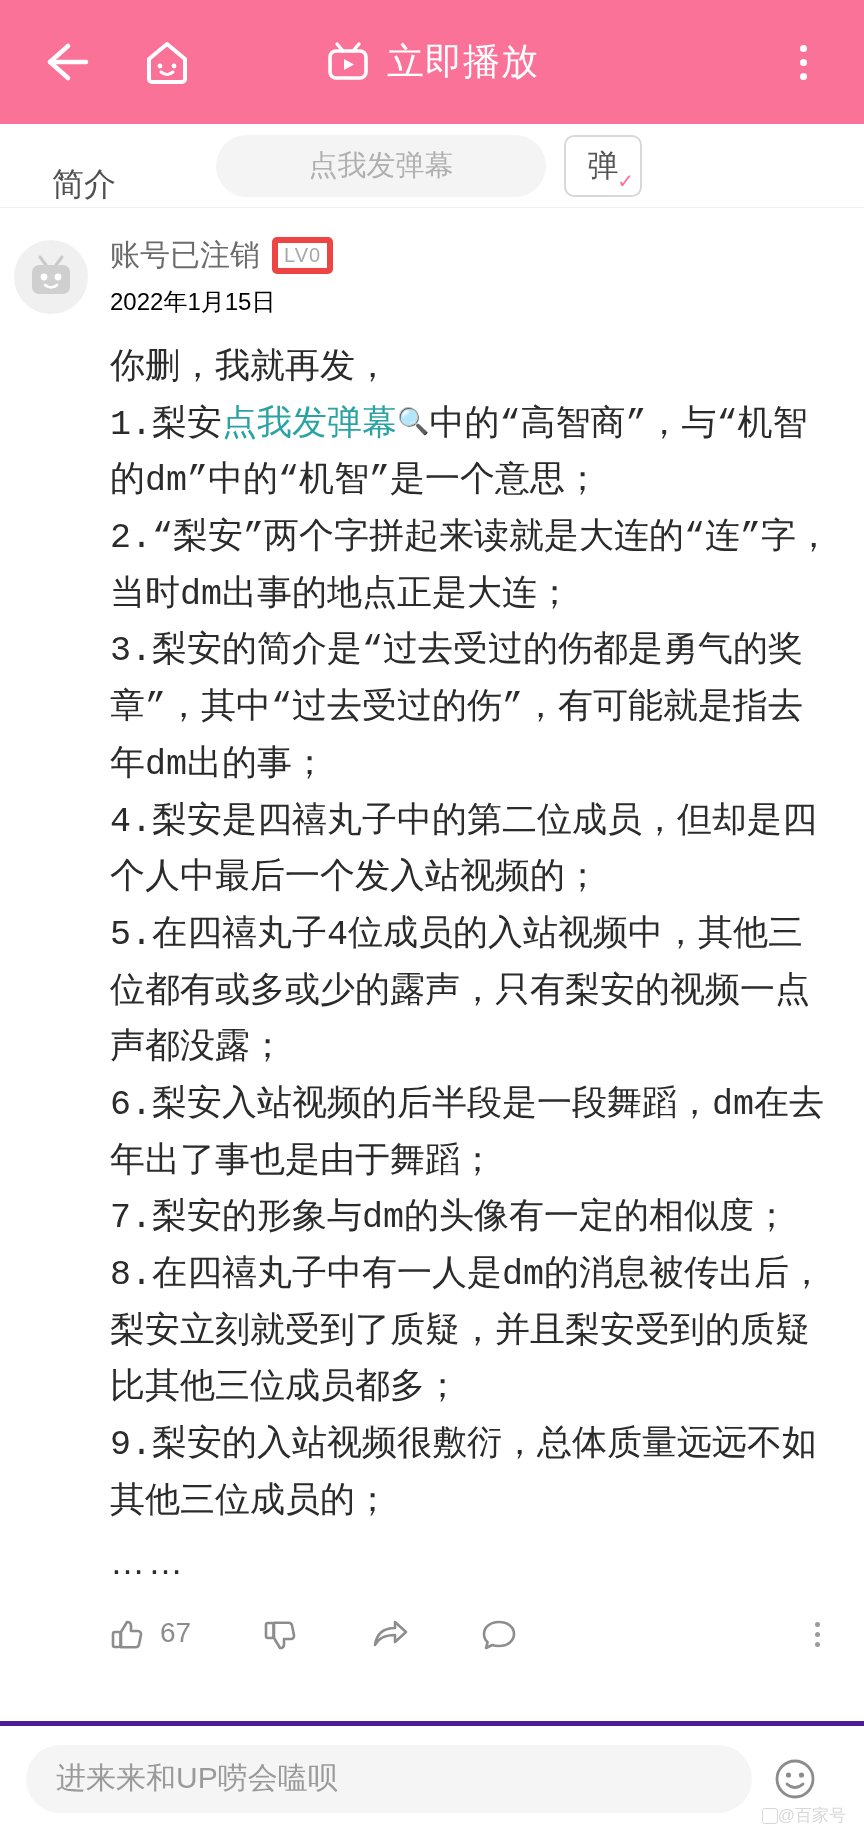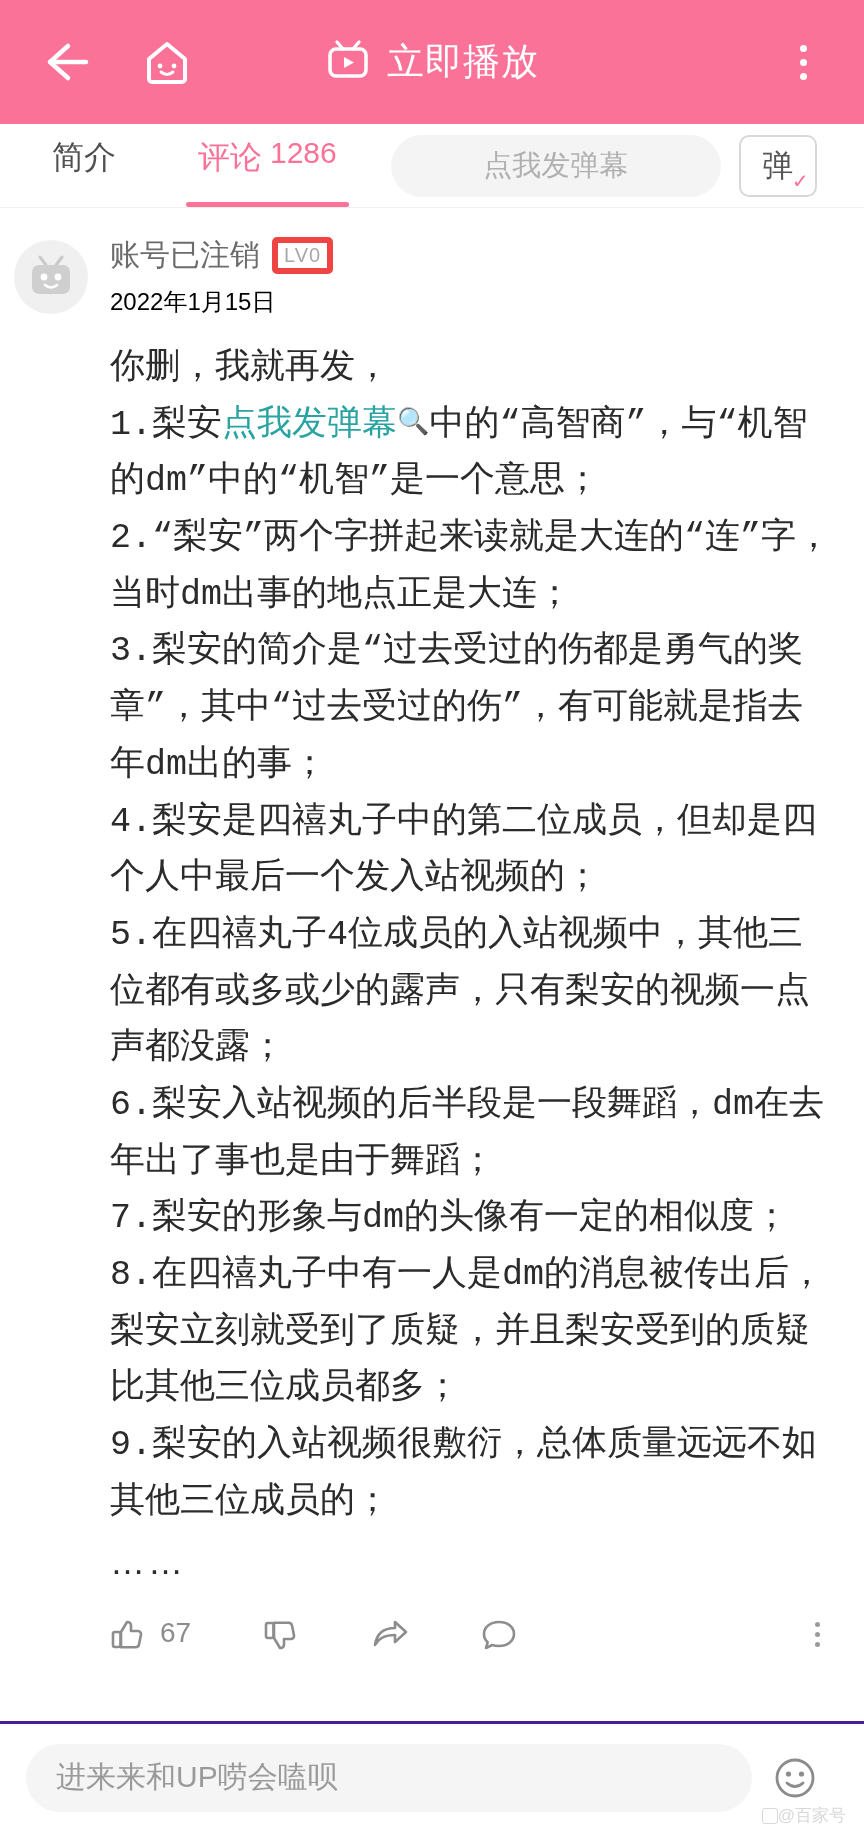--- a/index.html
+++ b/index.html
@@ -43,21 +43,21 @@
     margin-left: 42px;
     display: flex;
     align-items: center;
     justify-content: center;
     color: #ffffff;
   }
   .topbar-center {
     position: absolute;
     left: 0; right: 0;
     display: flex;
-    align-items: flex-start;
+    align-items: flex-end;
     justify-content: center;
     gap: 16px;
     pointer-events: none;
   }
   .topbar-center .tv-icon { pointer-events: auto; }
   .play-label {
     color: #ffffff;
     font-size: 37px;
     letter-spacing: 1px;
     pointer-events: auto;
@@ -86,24 +86,24 @@
     display: flex;
     align-items: center;
     padding: 0 34px;
     flex: 0 0 auto;
     position: relative;
     border-bottom: 1px solid #f0f0f0;
   }
   .tab {
     font-size: 32px;
     color: #505050;
-    padding: 12px 18px;
+    padding: 0 18px;
     height: 100%;
     display: flex;
-    align-items: flex-start;
+    align-items: flex-end;
     position: relative;
   }
   .tab.intro { margin-right: 46px; }
   .tab.active { color: #fb7299; }
   .tab .count { font-size: 30px; margin-left: 8px; }
   .tab.active::after {
     content: "";
     position: absolute;
     left: 6px; right: 6px; bottom: 0;
     height: 5px;
@@ -253,21 +253,21 @@
   .actions-more i {
     width: 5px; height: 5px; border-radius: 50%;
     background: #9a9a9a;
     display: block;
   }
 
   
   .bottombar {
     flex: 0 0 auto;
     height: 110px;
-    border-top: 3px solid #4c1d95;
+    border-top: 5px solid #4c1d95;
     background: #ffffff;
     display: flex;
     align-items: center;
     padding: 0 26px;
     position: relative;
   }
   .comment-box {
     flex: 1 1 auto;
     height: 68px;
     background: #f5f5f5;
@@ -340,24 +340,20 @@
       <i></i>
         <i></i>
         <i></i>
     </div>
   </div>
 
   <div class="tabbar">
     <div class="tab intro">
       <span>简介</span>
     </div>
-    <div class="tab active">
-      <span>评论</span>
-      <span class="count">1286</span>
-    </div>
     <div class="danmaku-input">
       <span>点我发弹幕</span>
     </div>
     <div class="danmaku-toggle">
       <span>弹</span>
       <span class="check">✓</span>
     </div>
   </div>
 
   <div class="content">

